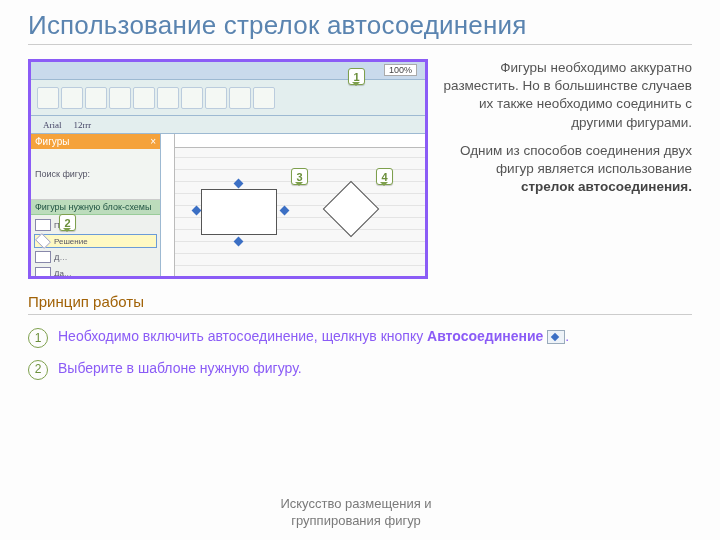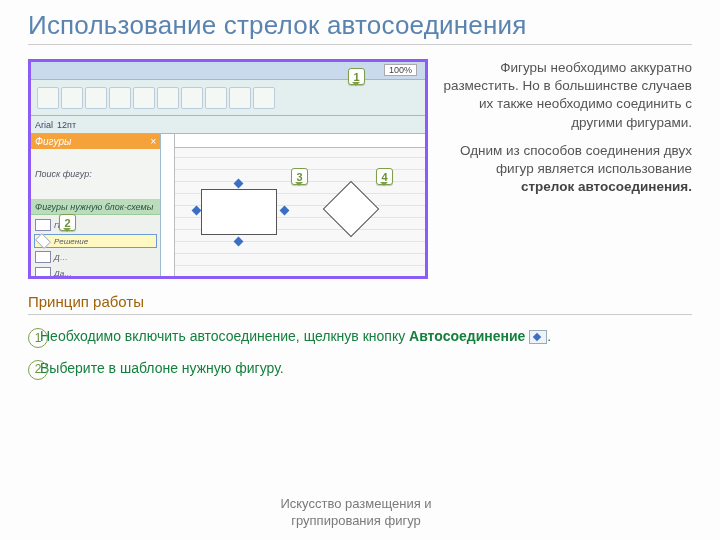--- a/index.html
+++ b/index.html
@@ -31,31 +31,31 @@
     height: 220px;
     border: 3px solid #8b5cf6;
     background: #dbe6ef;
     position: relative;
     overflow: hidden;
     font-size: 9px;
   }
   .rib-top { height: 18px; background: #c9daec; border-bottom: 1px solid #9db9d2; }
   .rib-mid { height: 36px; background: #e3eeee; border-bottom: 1px solid #9db9d2; display:flex; align-items:center; padding-left:6px; gap:2px;}
   .rib-btn { width: 22px; height: 22px; background:#f4f8f4; border:1px solid #bcd; border-radius:2px;}
-  .rib-low { height: 18px; background:#e3eeee; border-bottom:1px solid #9db9d2; display:flex; align-items:center; padding-left:4px; gap:4px; color:#446; }
+  .rib-low { height: 18px; background:#e3eeee; border-bottom:1px solid #9db9d2; display:flex; align-items:center; padding-left:12px; gap:12px; color:#446;font-family:Liberation Serif, serif; }
   .rib-low span { font-size:9px; }
   .work {
     display:flex;
     height: calc(100% - 72px);
   }
   .stencil {
     width: 130px;
     background: #eef1ee;
     border-right: 1px solid #9db9d2;
-    display:flex; flex-direction:column;font-style:italic;
+    display:flex; flex-direction:column;
   }
   .stencil-hdr {
     background:#f5a23b;
     color:#fff;
     font-size:10px;
     padding: 2px 4px;
     display:flex; justify-content:space-between;
   }
   .stencil-search { padding:20px 4px; font-size:9px; color:#556; background:#f2f5f2; border-bottom:1px solid #ccc;}
   .stencil-cat { padding:2px 4px; font-size:9px; background:#bcdcbc; border-bottom:1px solid #9c9; color:#254;}
@@ -115,25 +115,25 @@
     color:#a16207;
     border-bottom:1px solid #ccc;
     padding-bottom:4px;
     margin-bottom:12px;
     margin-top: 12px;
   }
   ol.steps { list-style:none; counter-reset: st; }
   ol.steps li {
     counter-increment: st;
     position:relative;
-    padding-left: 12px;
+    padding-left: 30px;
     margin-bottom: 12px;
     font-size:14px;
     line-height:1.4;
-    color:#15803d;
+    color:#8b5cf6;
   }
   ol.steps li::before {
     content: counter(st);
     position:absolute; left:0; top:1px;
     width:18px; height:18px;
     border:1px solid #7ea04d;
     border-radius:50%;
     color:#6b8f3b;
     font-size:12px;
     display:flex; align-items:center; justify-content:center;

